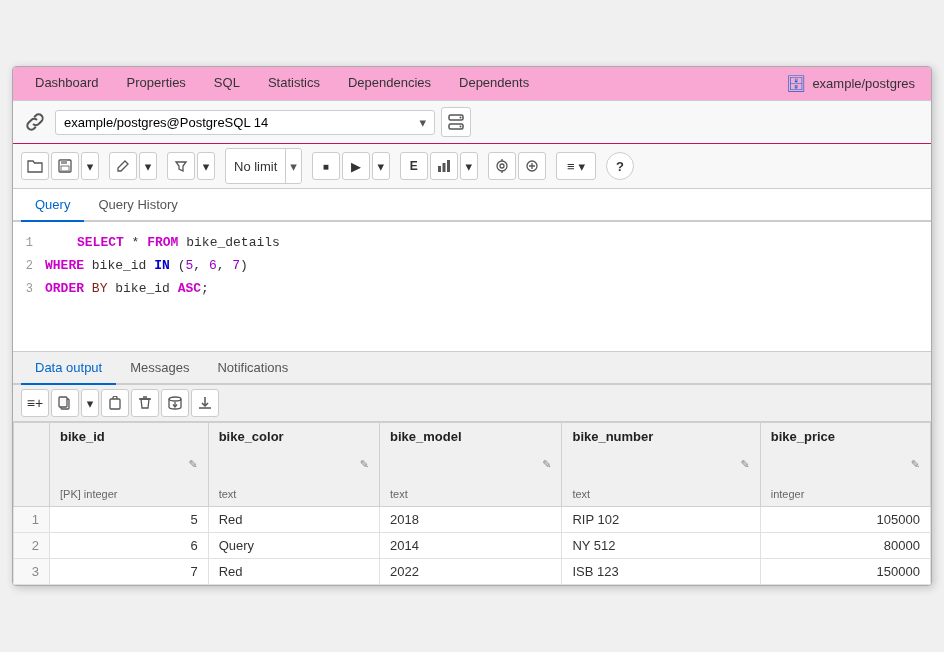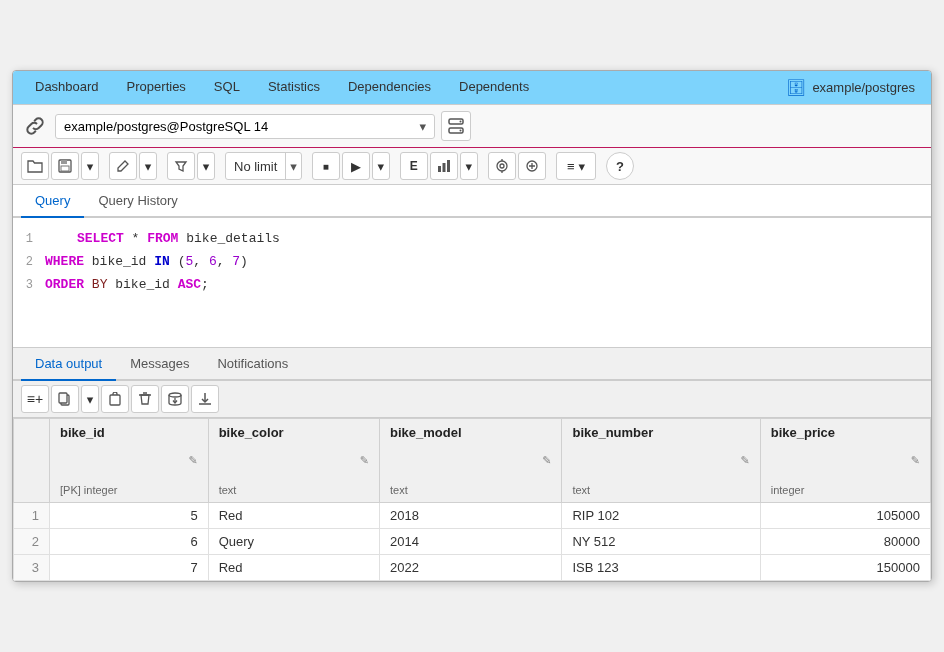--- a/index.html
+++ b/index.html
@@ -17,21 +17,21 @@
       background: #fff;
       border: 1px solid #aaa;
       border-radius: 4px;
       overflow: hidden;
       box-shadow: 2px 2px 8px rgba(0,0,0,0.2);
     }
     
     .top-nav {
       display: flex;
       align-items: center;
-      background: #7dd3fc;
+      background: #f9a8d4;
       border-bottom: 1px solid #ccc;
       padding: 0 8px;
     }
     .top-nav-tab {
       padding: 8px 14px;
       font-size: 13px;
       color: #333;
       cursor: pointer;
       border-bottom: 2px solid transparent;
       white-space: nowrap;
@@ -114,21 +114,21 @@
     .tb-btn-wide {
       padding: 0 10px;
       gap: 4px;
     }
     .tb-separator {
       width: 6px;
     }
     .tb-dropdown {
       display: flex;
       align-items: center;
-      height: 28px;
+      height: 36px;
       border: 1px solid #ccc;
       border-radius: 3px;
       background: #fff;
       cursor: pointer;
     }
     .tb-dropdown-label {
       padding: 0 8px;
       font-size: 13px;
       color: #333;
     }

